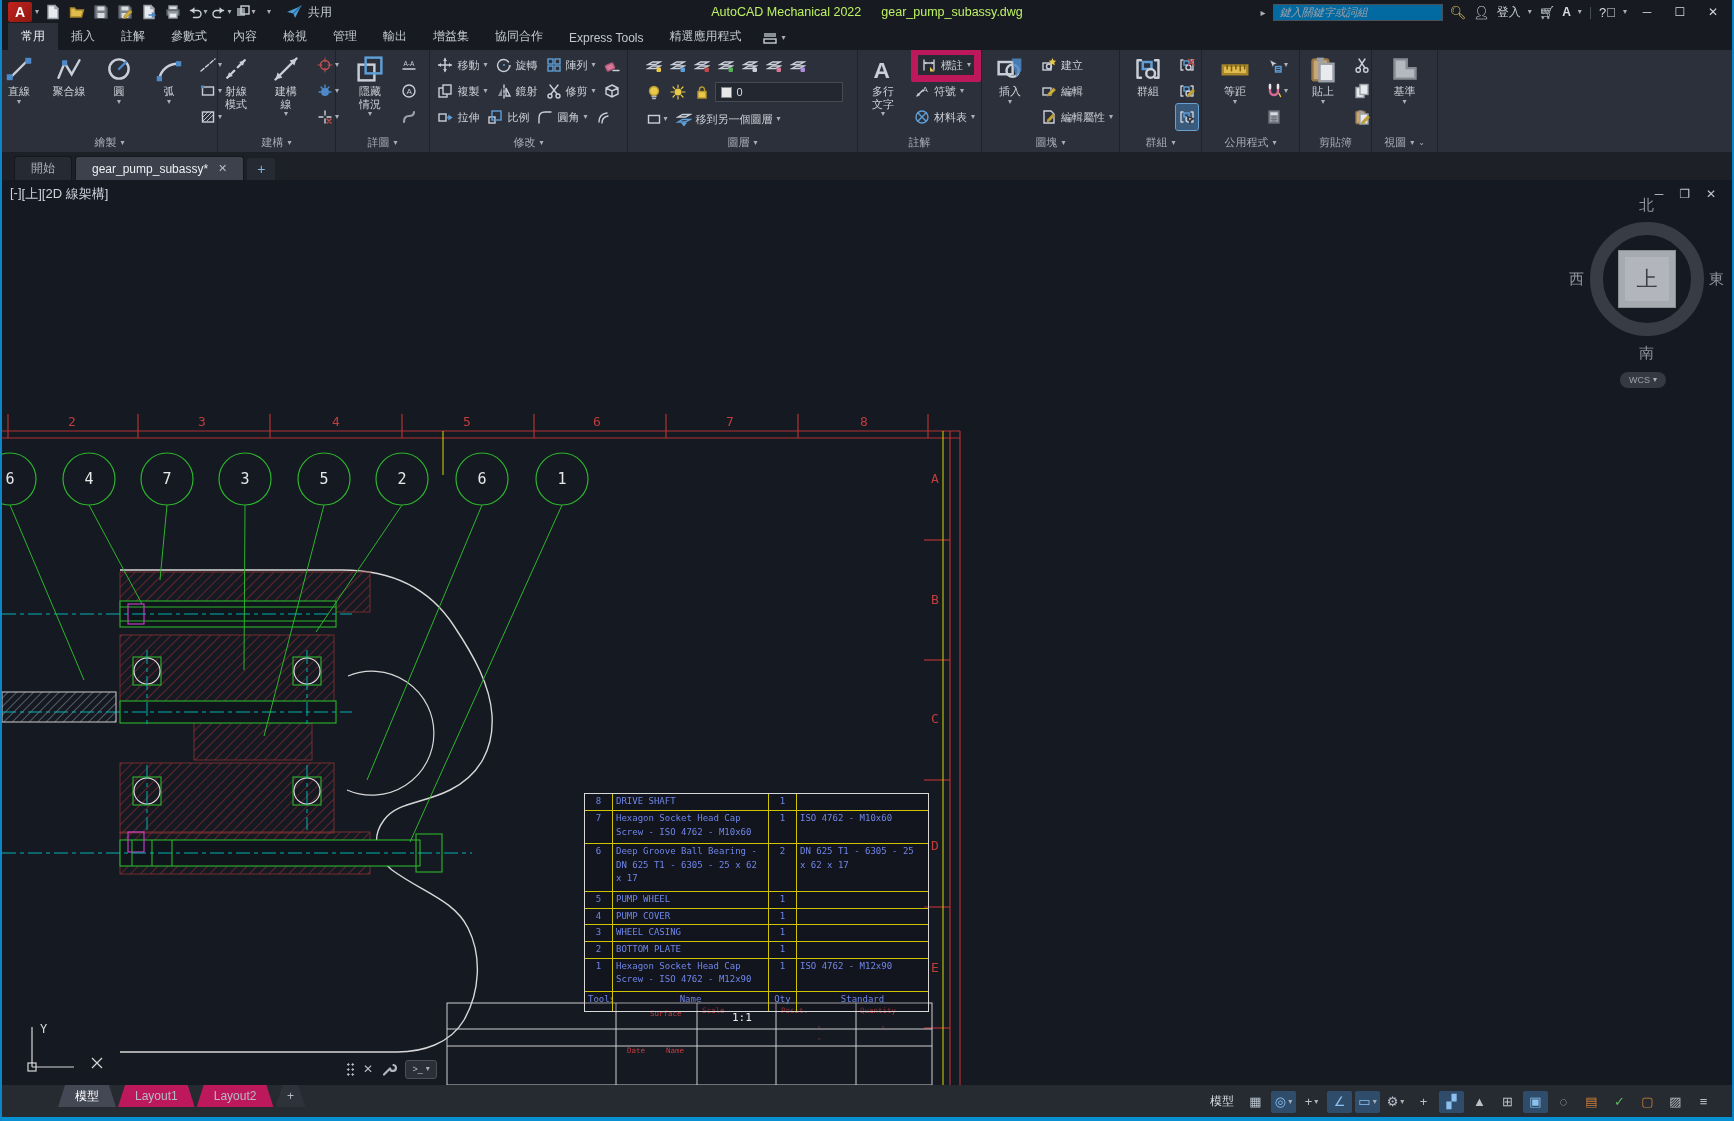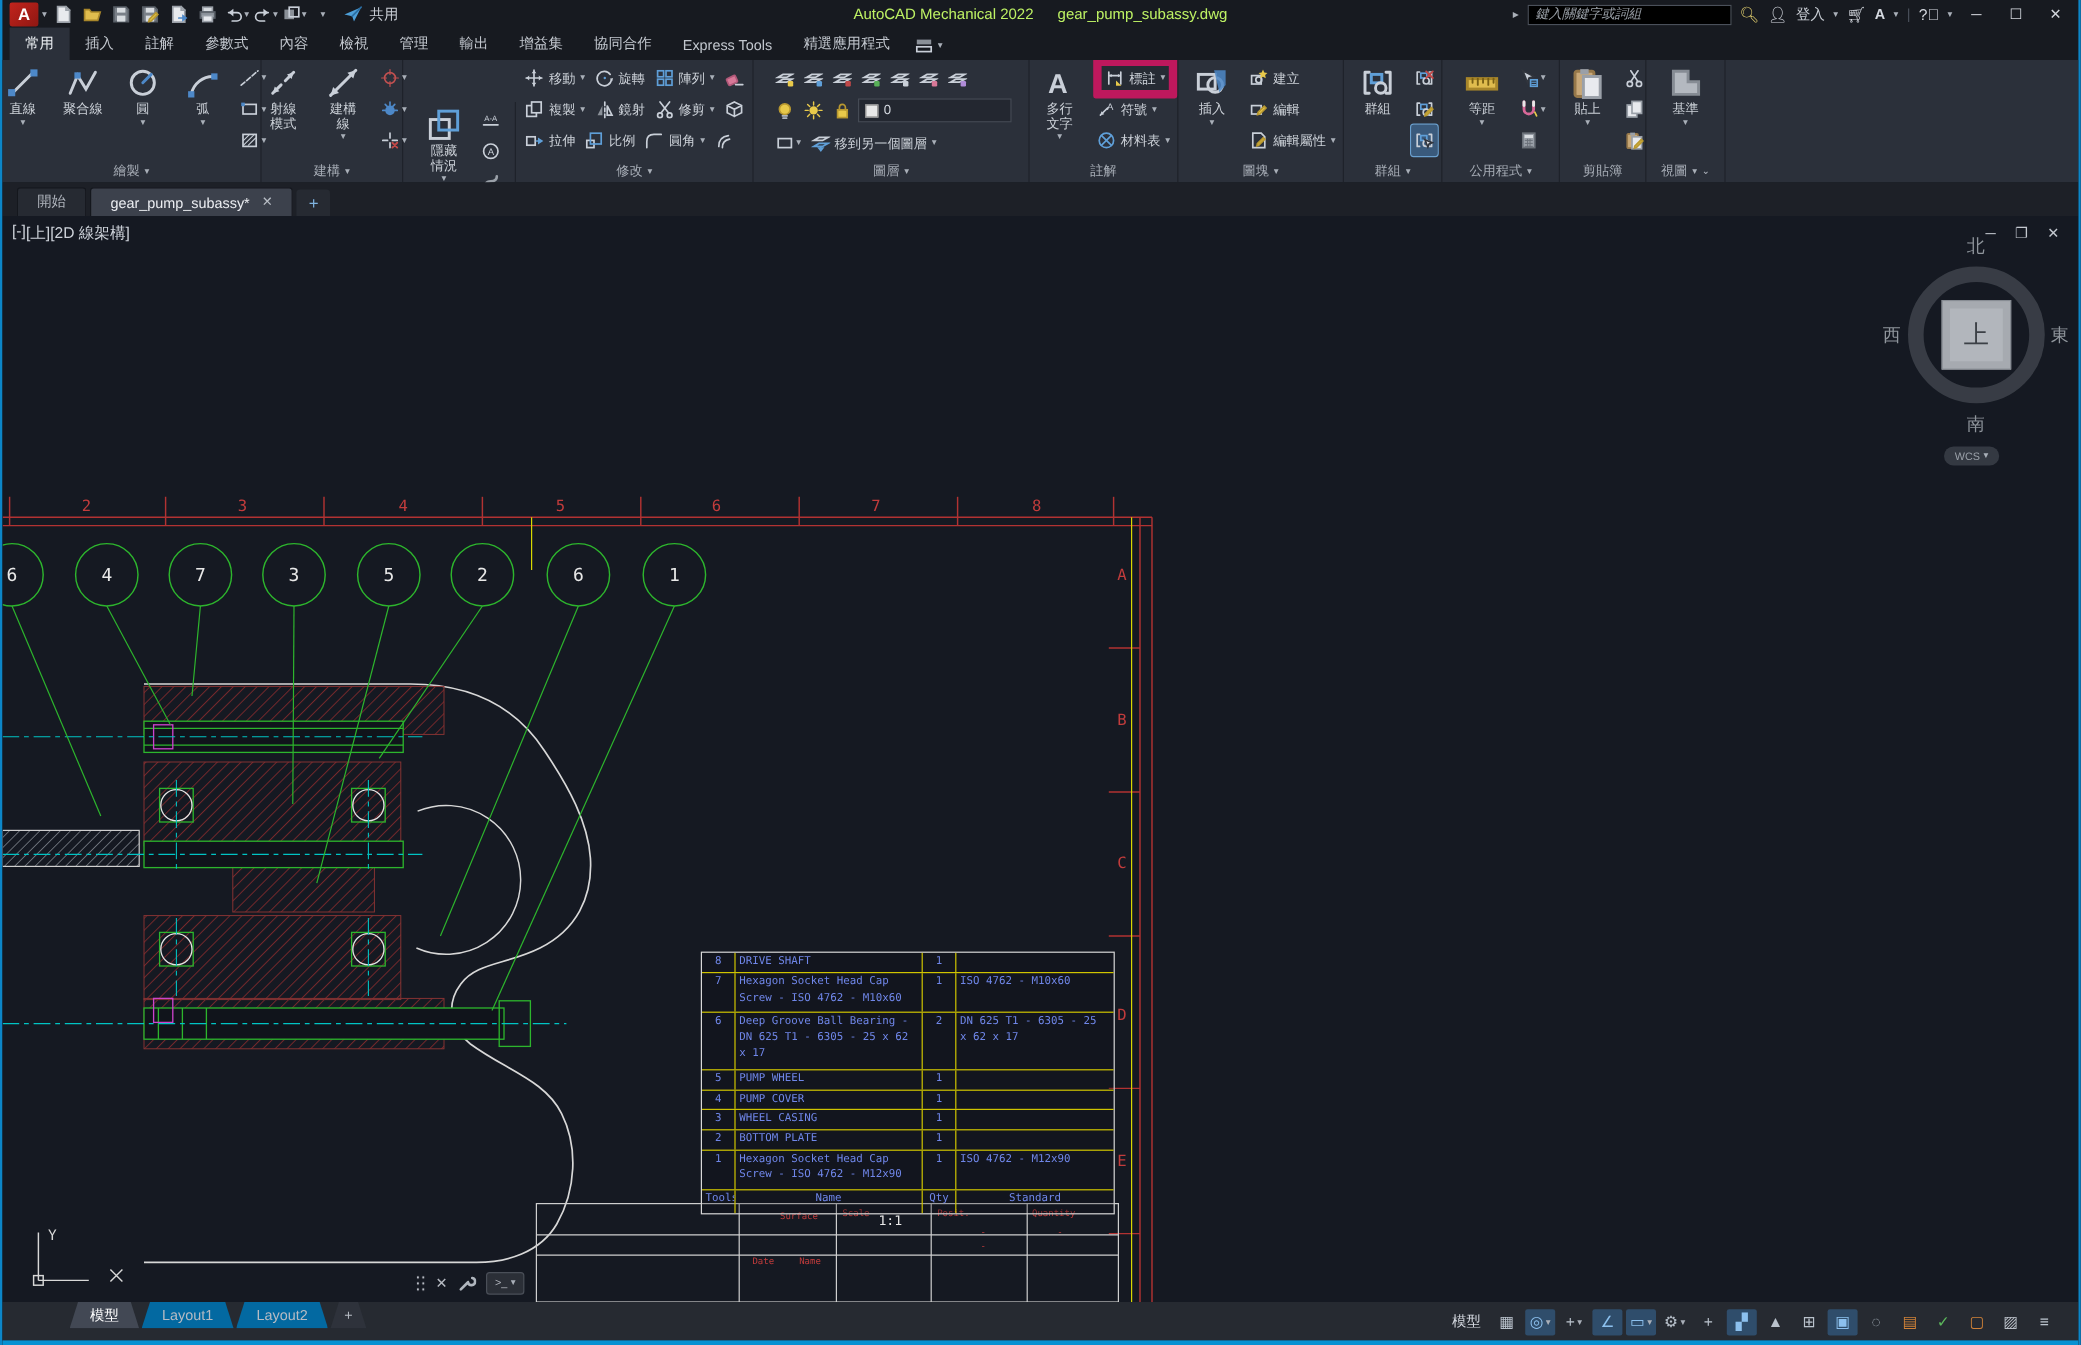--- a/index.html
+++ b/index.html
@@ -7,21 +7,21 @@
   body{font-family:"Liberation Sans",sans-serif;background:#171a20;color:#d5d9e0;font-size:12px;
        display:flex;flex-direction:column;border-left:2px solid #0c86c8;border-right:2px solid #0c86c8;user-select:none}
   .ic{width:16px;height:16px;stroke:#c9cfd8;fill:none;stroke-width:1.4;stroke-linecap:round;display:block}
   .arrow{font-size:8px;color:#a9afb8;line-height:1}
   
   .titlebar{height:24px;display:flex;align-items:center;gap:3px;padding:0 6px;position:relative;flex:0 0 auto}
   .logo{width:24px;height:20px;display:flex;align-items:center;justify-content:center;background:linear-gradient(135deg,#c2241d,#8f1712);color:#fff;font-weight:bold;font-size:14px;border-radius:2px}
   .qbtn{width:22px;height:20px;display:flex;align-items:center;justify-content:center;gap:1px;border-radius:2px}
   .tb-center{position:absolute;left:50%;transform:translateX(-50%);display:flex;gap:20px;font-size:12.5px;color:#bef264;white-space:nowrap}
   .tb-right{margin-left:auto;display:flex;align-items:center;gap:7px}
-  .searchbox{width:170px;height:17px;background:#000000;border:1px solid #4a505a;color:#c8ccd2;font-style:italic;font-size:11px;padding:0 6px;font-family:"Liberation Sans",sans-serif}
+  .searchbox{width:170px;height:17px;background:#0369a1;border:1px solid #4a505a;color:#c8ccd2;font-style:italic;font-size:11px;padding:0 6px;font-family:"Liberation Sans",sans-serif}
   .searchbox::placeholder{color:#9aa0a8;font-style:italic}
   .tbtxt{color:#c9ced5;font-size:12px}
   .winbtn{width:26px;text-align:center;color:#d2d6dc;font-size:12px}
   
   .ribbontabs{height:26px;display:flex;align-items:flex-end;padding-left:6px;flex:0 0 auto}
   .rtab{padding:5px 13px;font-size:12px;color:#c3c8cf;white-space:nowrap}
   .rtab.active{background:#2b303a;color:#ecEFf3}
   .rtab-extra{display:flex;align-items:center;gap:3px;padding:4px 8px}
   
   .ribbon{height:102px;background:#2b303a;display:flex;flex:0 0 auto;overflow:hidden}
@@ -65,21 +65,21 @@
   .cmdwrap{position:absolute;left:344px;top:876px;height:26px;display:flex;align-items:center;gap:8px}
   .grip{width:9px;height:15px;background-image:radial-gradient(#b8bcc4 1px,transparent 1.2px);background-size:4.5px 5px}
   .cmdx{color:#b8bcc4;font-size:12px}
   .promptbtn{width:32px;height:19px;background:#2b2f37;border:1px solid #4a4f58;border-radius:3px;color:#b8bcc4;font-size:9px;display:flex;align-items:center;justify-content:center;gap:3px}
   .cmdinput{width:925px;height:21px;background:rgba(203,204,207,.92);border-radius:2px;display:flex;align-items:center;padding:0 9px;color:#55585e;font-style:italic;font-size:12.5px}
   .cmdup{margin-left:auto;color:#55585e;font-size:9px;font-style:normal}
   
   .bottombar{height:36px;background:#262a31;position:relative;display:flex;align-items:center;flex:0 0 auto}
   .blueline{position:absolute;bottom:0;left:-2px;right:-2px;height:4px;background:#0791d2}
   .ltabs{display:flex;align-items:flex-start;height:100%;padding-left:56px;padding-top:0}
-  .ltab{height:22px;padding:0 17px;display:flex;align-items:center;font-size:12px;color:#b6bbc3;background:#0369a1;margin-right:2px;clip-path:polygon(7px 0,calc(100% - 7px) 0,100% 100%,0 100%)}
+  .ltab{height:22px;padding:0 17px;display:flex;align-items:center;font-size:12px;color:#b6bbc3;background:#be185d;margin-right:2px;clip-path:polygon(7px 0,calc(100% - 7px) 0,100% 100%,0 100%)}
   .ltab.active{background:#424854;color:#fff}
   .lplus{height:22px;width:30px;display:flex;align-items:center;justify-content:center;color:#b6bbc3;background:#2e323b;clip-path:polygon(7px 0,calc(100% - 7px) 0,100% 100%,0 100%)}
   .sbar{margin-left:auto;display:flex;align-items:center;gap:3px;padding-right:16px;margin-bottom:3px}
   .sbtn{min-width:25px;height:22px;display:flex;align-items:center;justify-content:center;font-size:13px;color:#b9c2cc;border-radius:2px;gap:2px;padding:0 2px}
   .sbtn.active{background:#2f4d6b;color:#8cc0ee}
   .smodel{font-size:12px;color:#d5d9e0;margin-right:6px}
 </style>
 </head>
 <body>
 
@@ -327,21 +327,21 @@
             </span>
             <span class="arrow">▾</span>
           </div>
         </div>
       </div>
       <div class="panel-title">
         <span>建構</span>
         <span class="arrow">▾</span>
       </div>
     </div>
-    <div class="panel" style="width: 94px; margin-top: 35px;">
+    <div class="panel" style="width: 94px;">
       <div class="panel-body">
         <div style="display: flex;">
           <div class="rbig"><span><svg class="ic" viewBox="0 0 16 16">
                 <rect x="1.5" y="5.5" width="9" height="9"></rect>
                 <rect x="5.5" y="1.5" width="9" height="9" stroke="#5f9fd8"></rect>
               </svg></span><span>隱藏
 情況</span><span class="arrow">▾</span></div>
         </div>
         <div class="rcol">
           <div class="rsmall">

